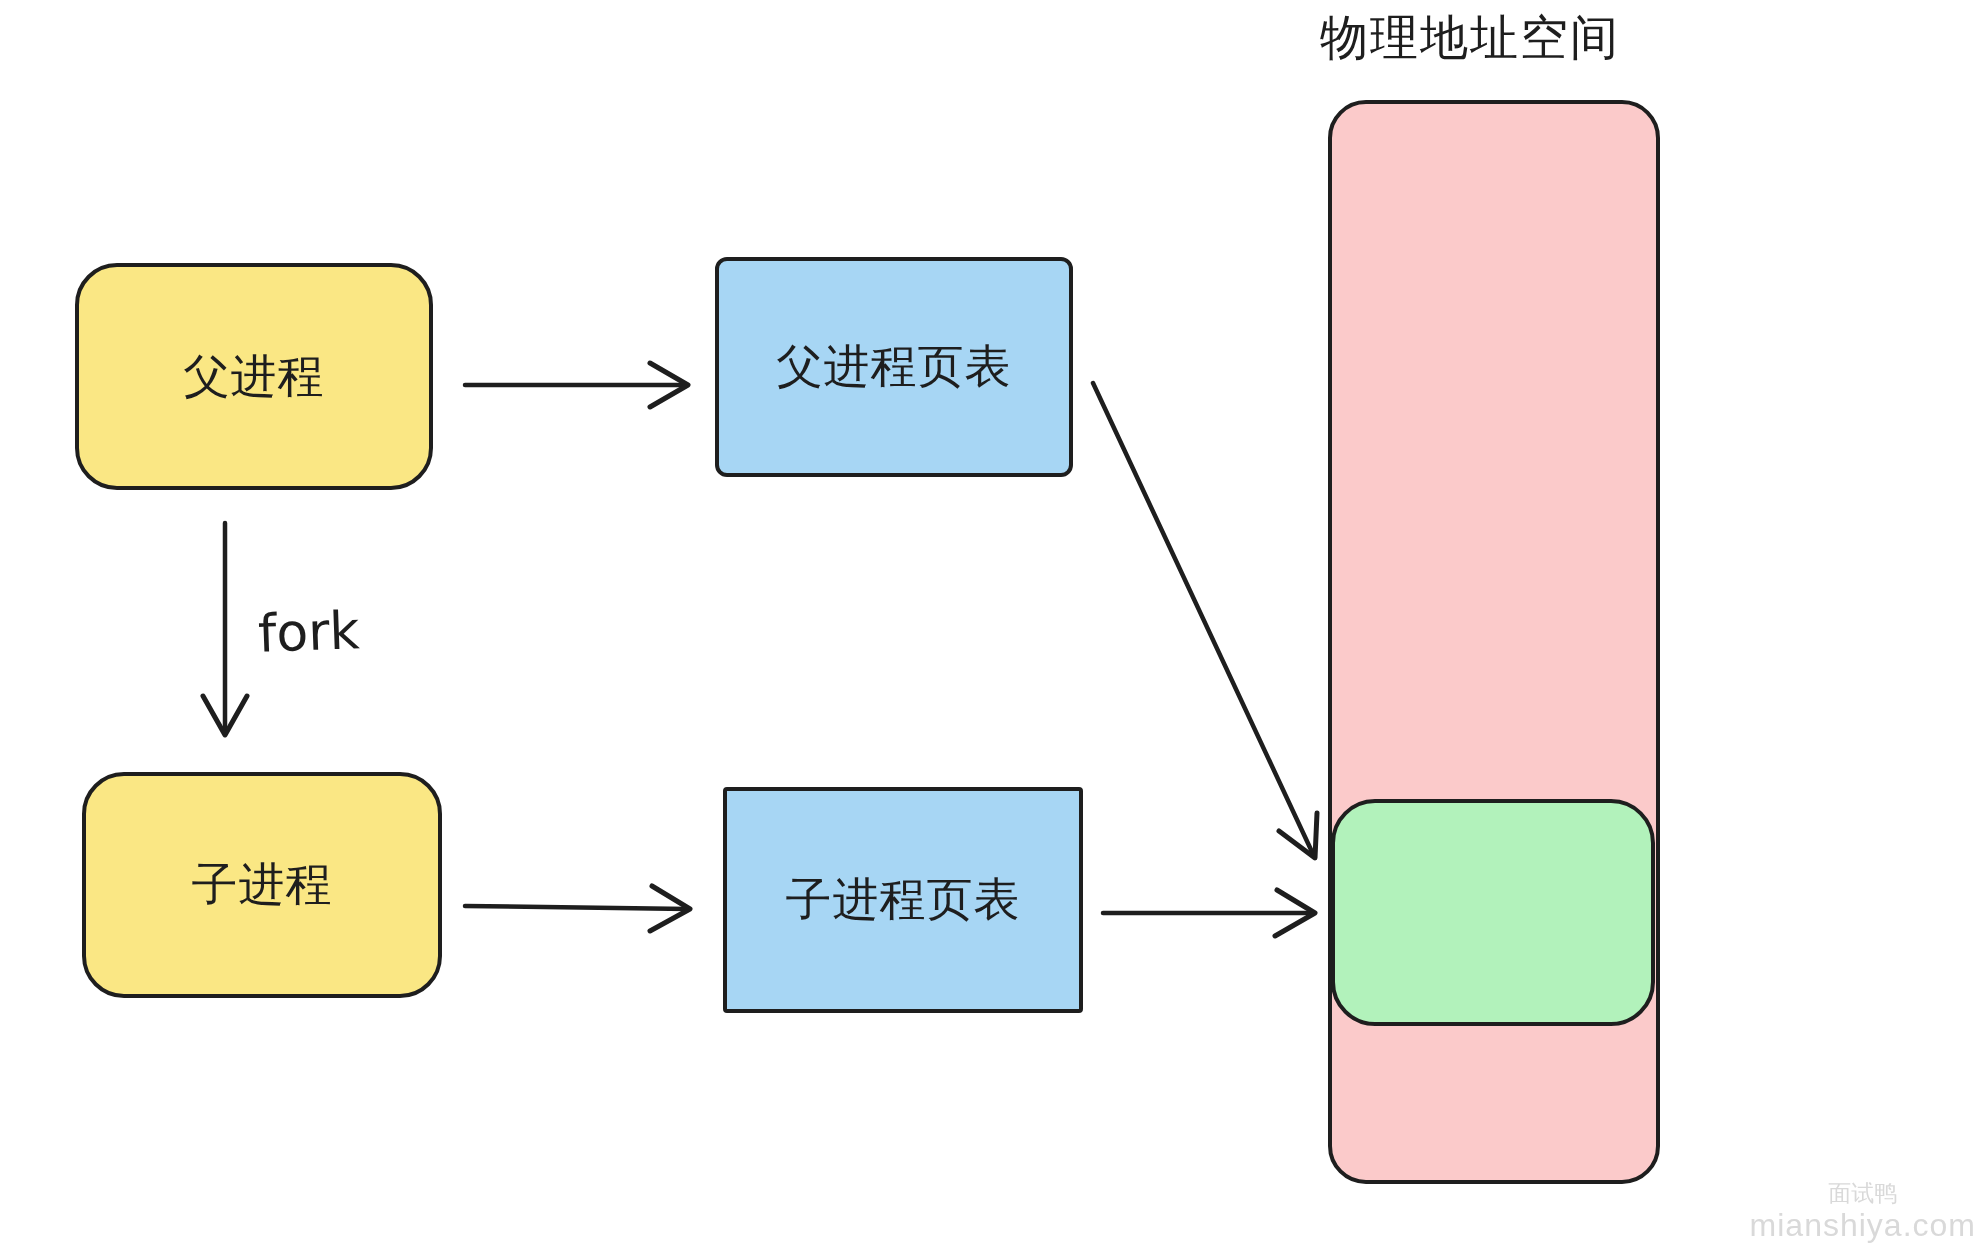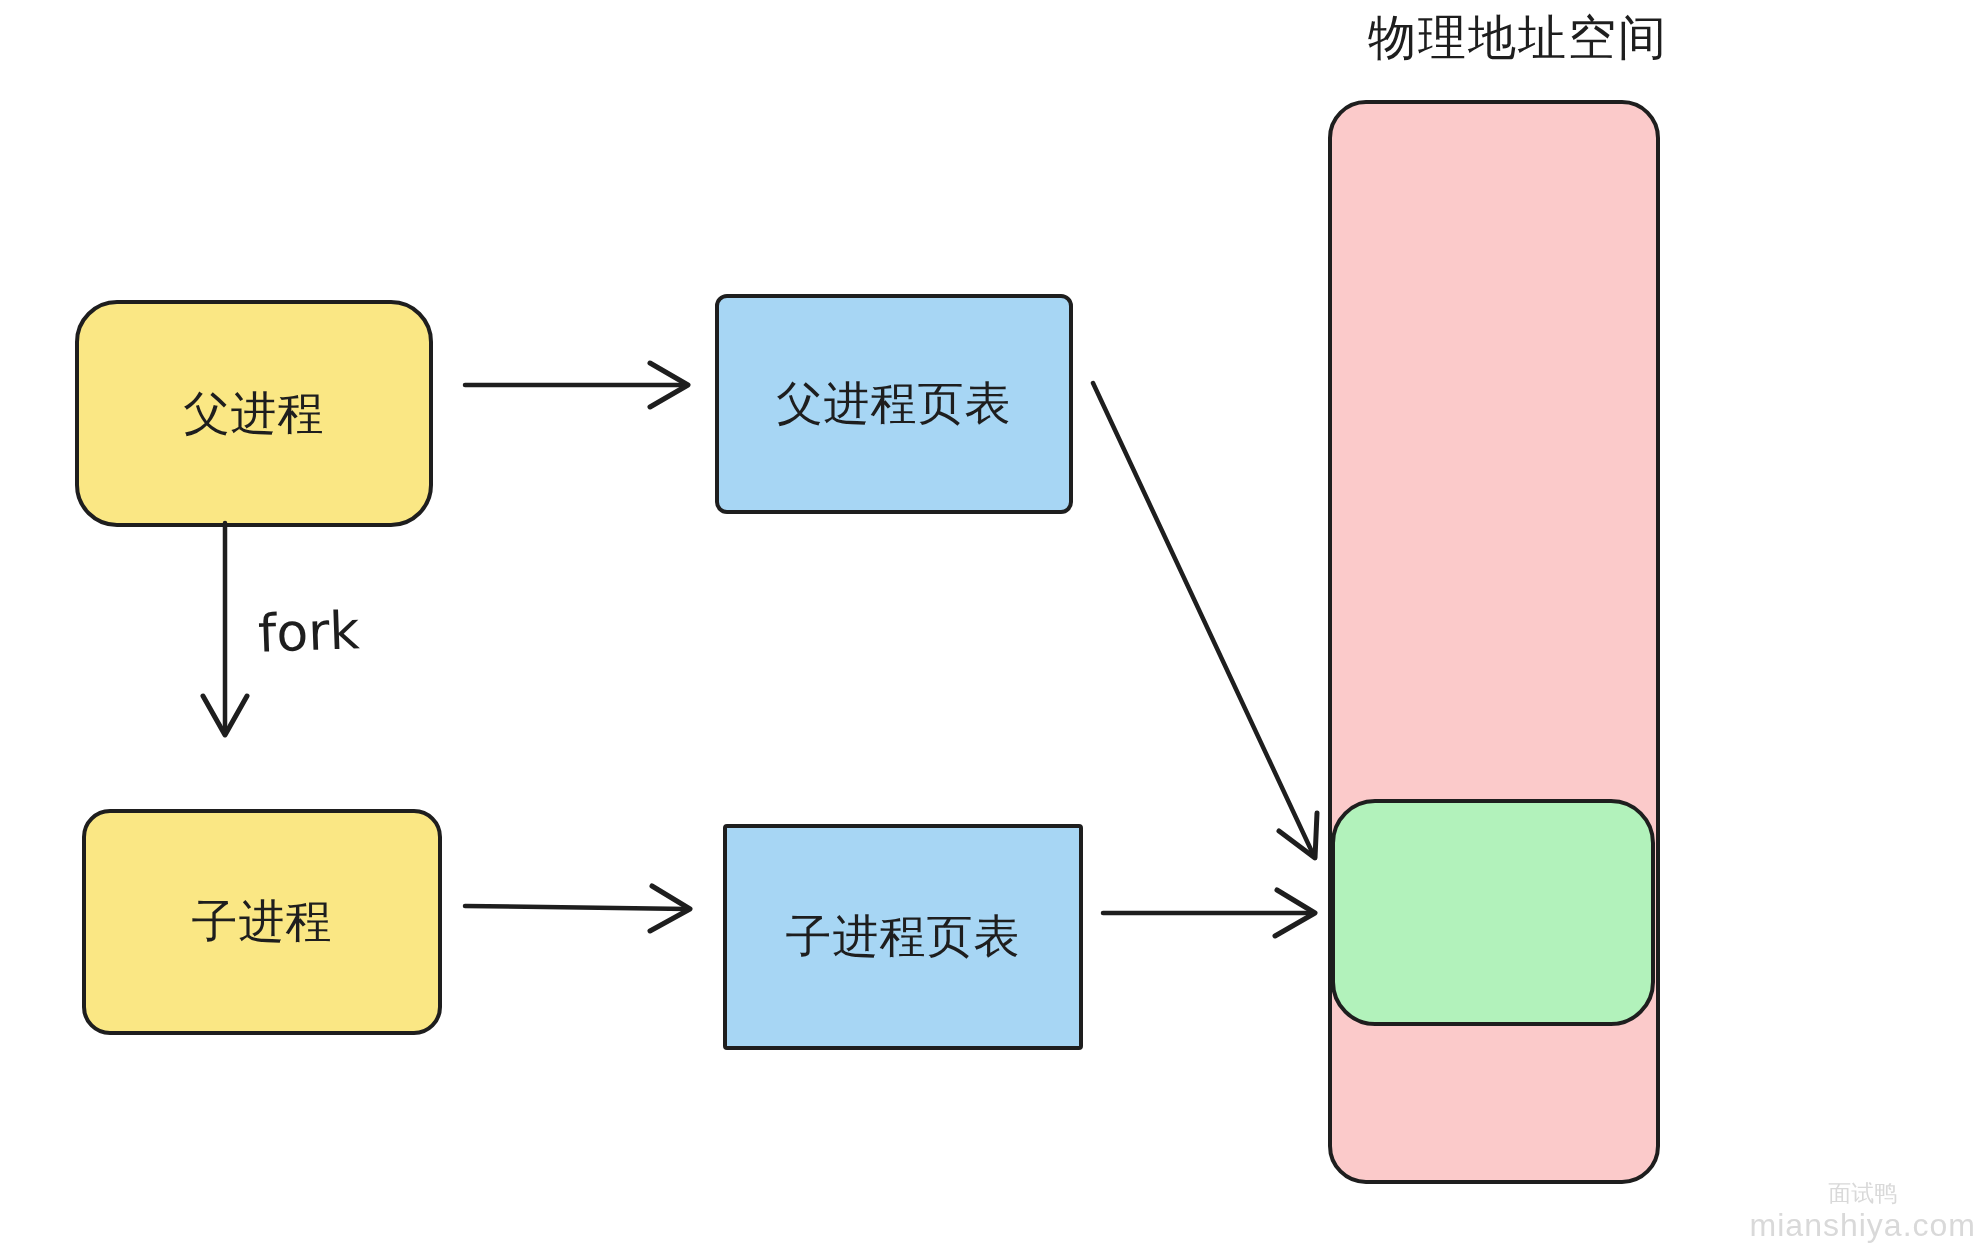--- a/index.html
+++ b/index.html
@@ -23,26 +23,25 @@
     position:absolute;
     box-sizing:border-box;
     border:4px solid var(--stroke);
     border-radius:42px;
     display:flex;
     align-items:center;
     justify-content:center;
     font-size:46px;
     letter-spacing:1px;
     color:var(--stroke);
-    margin-top:37px;
   }
   .node.process{background:var(--process-fill);}
   .node.pagetable{background:var(--pagetable-fill);}
   #parent-process{left:75px;top:263px;width:358px;height:227px;}
-  #child-process{left:82px;top:772px;width:360px;height:226px;border-radius:28px;}
+  #child-process{left:82px;top:772px;width:360px;height:226px;}
   #parent-page-table{left:715px;top:257px;width:358px;height:220px;border-radius:12px;}
   #child-page-table{left:723px;top:787px;width:360px;height:226px;border-radius:4px;}
   .memory{
     position:absolute;
     left:1328px;top:100px;width:332px;height:1084px;
     box-sizing:border-box;
     background:var(--memory-fill);
     border:4px solid var(--stroke);
     border-radius:38px;
   }
@@ -50,21 +49,21 @@
     position:absolute;
     left:1331px;top:799px;width:324px;height:227px;
     box-sizing:border-box;
     background:var(--shared-fill);
     border:4px solid var(--stroke);
     border-radius:44px;
   }
   .diagram-title{
     position:absolute;
     left:1320px;top:6px;width:348px;
-    text-align:right;
+    text-align:left;
     font-size:48px;
     letter-spacing:2px;
     color:var(--stroke);
   }
   .fork-label{
     position:absolute;
     left:258px;top:602px;
     font-size:52px;
     font-family:"DejaVu Sans","Liberation Sans",sans-serif;
     transform:rotate(-2deg);

